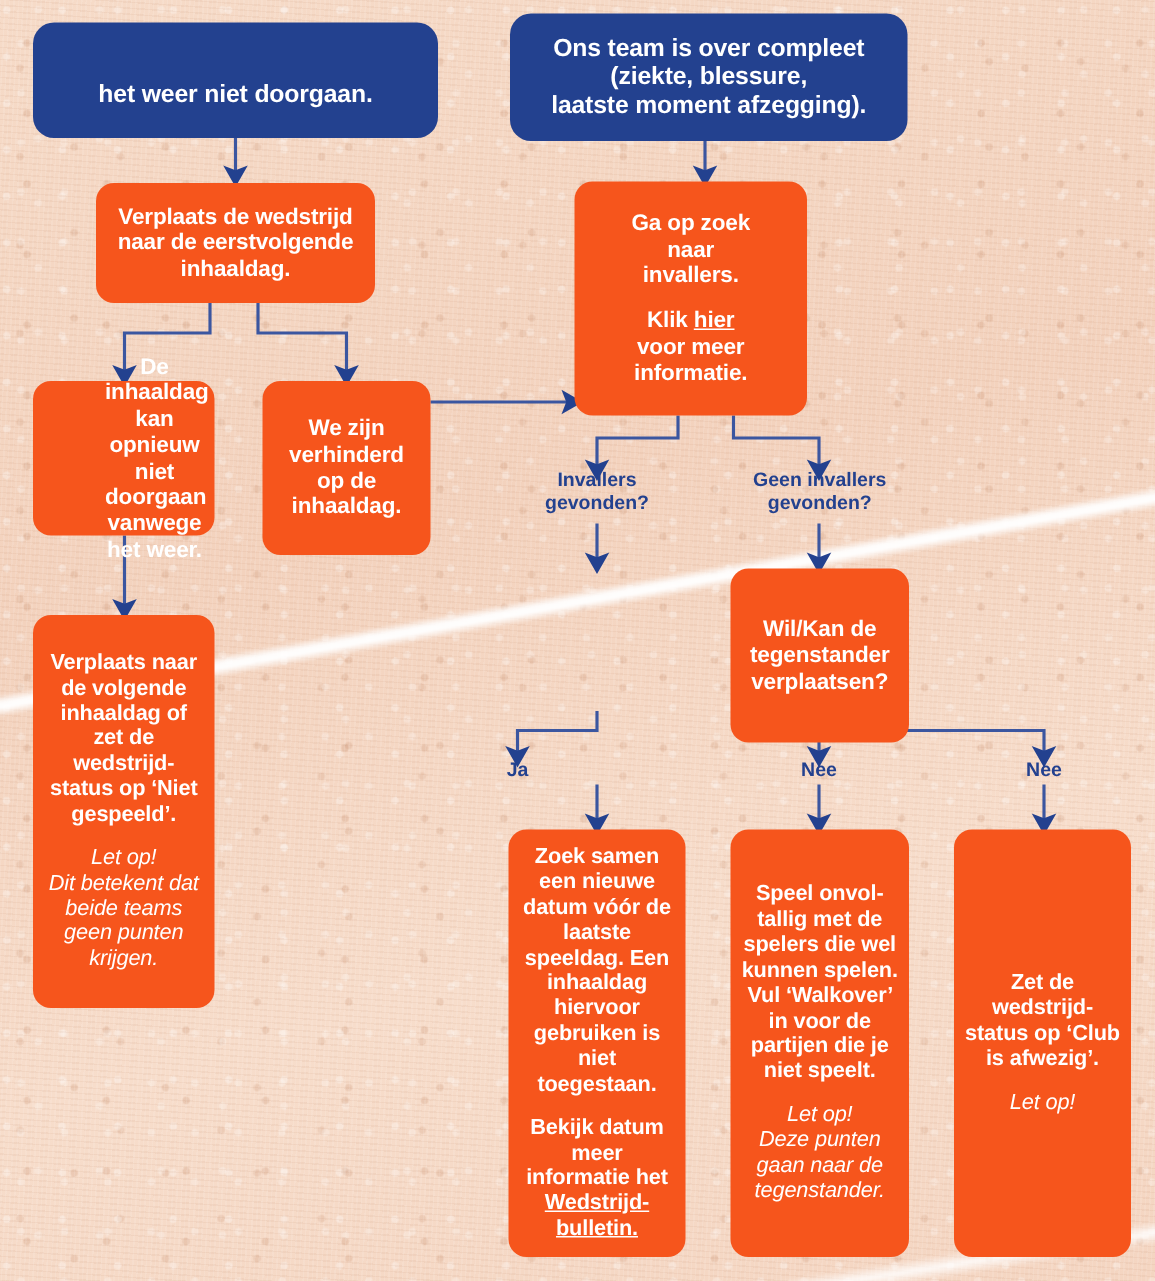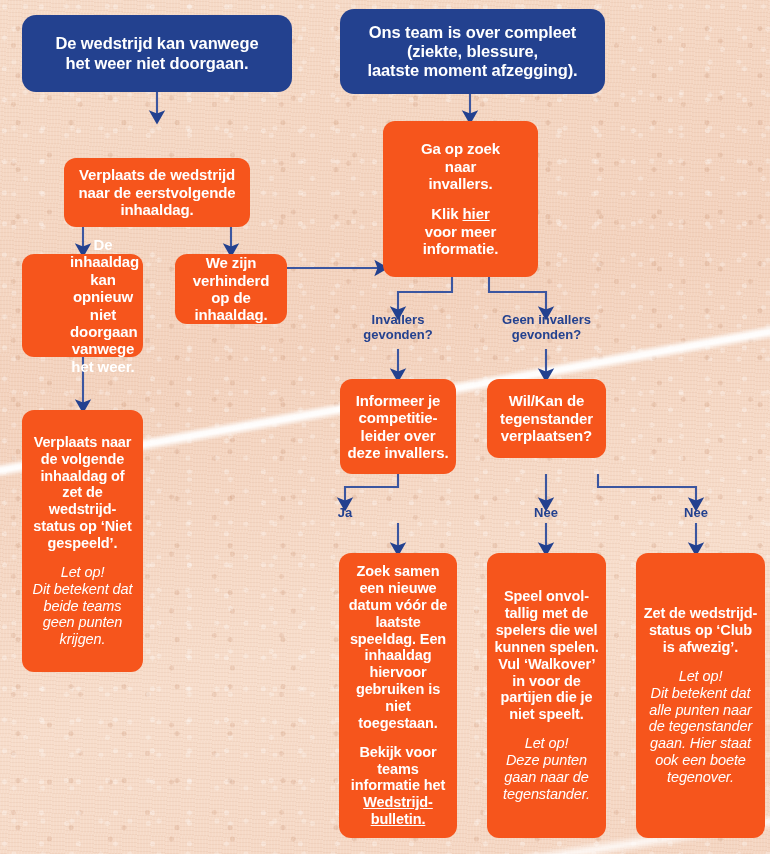--- a/index.html
+++ b/index.html
@@ -124,97 +124,93 @@
       <path d="M398,523 L398,548"></path>
 
       <path d="M546,523 L546,548"></path>
 
       <path d="M696,523 L696,548"></path>
     </g>
   </svg>
 
   <div class="node blue" style="left:22px;top:15px;width:270px;height:77px;">
     <span class="txt">
-      <span>De wedstrijd kan vanwege</span><br>
+      <br>
       <span>het weer niet doorgaan.</span>
     </span>
   </div>
 
   <div class="node blue" style="left:340px;top:9px;width:265px;height:85px;">
     <span class="txt">
       <span>Ons team is over compleet</span><br>
       <span>(ziekte, blessure,</span><br>
       <span>laatste moment afzegging).</span>
     </span>
   </div>
 
-  <div class="node orange" style="left:64px;top:122px;width:186px;height:69px;margin-top:36px;">
+  <div class="node orange" style="left:64px;top:122px;width:186px;height:80px;">
     <span class="txt">Verplaats de wedstrijd naar de eerstvolgende inhaaldag.</span>
   </div>
 
   <div class="node orange" style="left:383px;top:121px;width:155px;height:156px;">
     <span class="txt">
       <span>Ga op zoek</span><br>
       <span>naar</span><br>
       <span>invallers.</span>
       <span class="gap"></span>
       <span>Klik </span><a class="lnk" href="#" style="color:#fff;">hier</a><br>
       <span>voor meer</span><br>
       <span>informatie.</span>
     </span>
   </div>
 
   <div class="node orange" style="left:22px;top:254px;width:121px;height:103px;padding-left:48px;">
     <span class="txt">De inhaaldag kan opnieuw niet doorgaan vanwege het weer.</span>
   </div>
 
-  <div class="node orange" style="left:175px;top:254px;width:112px;height:70px;">
+  <div class="node orange" style="left:175px;top:254px;width:112px;height:116px;">
     <span class="txt">We zijn verhinderd op de inhaaldag.</span>
   </div>
 
   <div class="node orange small" style="left:22px;top:410px;width:121px;height:262px;">
     <span class="txt">
       <span>Verplaats naar de volgende inhaaldag of zet de wedstrijd-status op </span><span class="b">‘Niet gespeeld’</span><span>.</span>
       <span class="gap"></span>
       <span class="note">Let op!</span>
       <span class="note">Dit betekent dat beide teams geen punten krijgen.</span>
     </span>
   </div>
 
-  <div class="node orange" style="left:340px;top:379px;width:116px;height:95px;">
-    <span class="txt">Informeer je competitie-leider over deze invallers.</span>
-  </div>
-
-  <div class="node orange" style="left:487px;top:379px;width:119px;height:79px;">
+
+  <div class="node orange" style="left:487px;top:379px;width:119px;height:116px;">
     <span class="txt">Wil/Kan de tegenstander verplaatsen?</span>
   </div>
 
   <div class="node orange small" style="left:339px;top:553px;width:118px;height:285px;">
     <span class="txt">
       <span>Zoek samen een nieuwe datum vóór de laatste speeldag. Een inhaaldag hiervoor gebruiken is niet toegestaan.</span>
       <span class="gap"></span>
-      <span>Bekijk voor teams informatie het </span><a class="lnk" href="#" style="color:#fff;">Wedstrijd-bulletin.</a>
+      <span>Bekijk datum meer informatie het </span><a class="lnk" href="#" style="color:#fff;">Wedstrijd-bulletin.</a>
     </span>
   </div>
 
   <div class="node orange small" style="left:487px;top:553px;width:119px;height:285px;">
     <span class="txt">
       <span>Speel onvol-tallig met de spelers die wel kunnen spelen. Vul </span><span class="b">‘Walkover’</span><span> in voor de partijen die je niet speelt.</span>
       <span class="gap"></span>
       <span class="note">Let op!</span>
       <span class="note">Deze punten gaan naar de tegenstander.</span>
     </span>
   </div>
 
-  <div class="node orange small" style="left:636px;top:553px;width:129px;height:285px;">
+  <div class="node orange small" style="left:636px;top:553px;width:118px;height:285px;">
     <span class="txt">
       <span>Zet de wedstrijd-status op </span><span class="b">‘Club is afwezig’</span><span>.</span>
       <span class="gap"></span>
       <span class="note">Let op!</span>
-      <span class="note">Dit betekent dat alle punten naar de tegenstander gaan. Hier staat ook een boete tegenover.</span>
     </span>
   </div>
 
   <div class="label" style="left:338px;top:313px;width:120px;">
     <span>Invallers</span><br>
     <span>gevonden?</span>
   </div>
 
   <div class="label" style="left:481px;top:313px;width:131px;">
     <span>Geen invallers</span><br>

